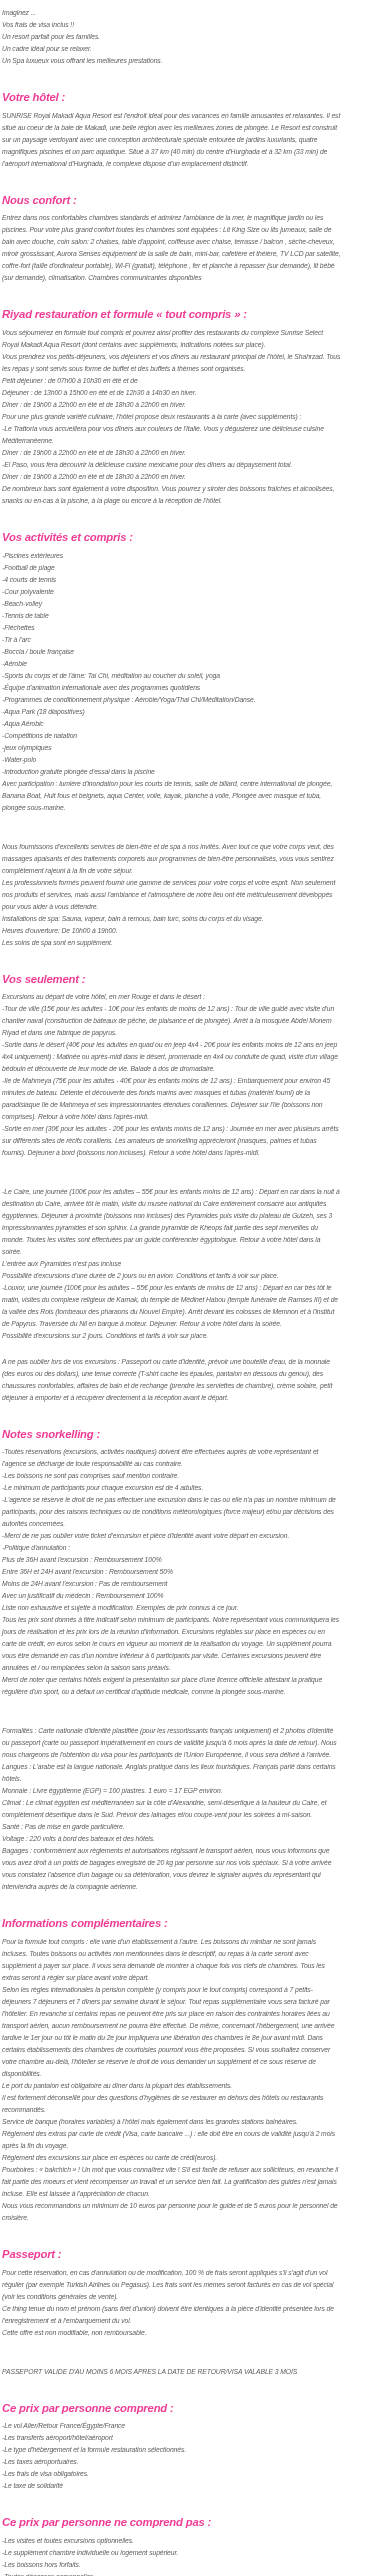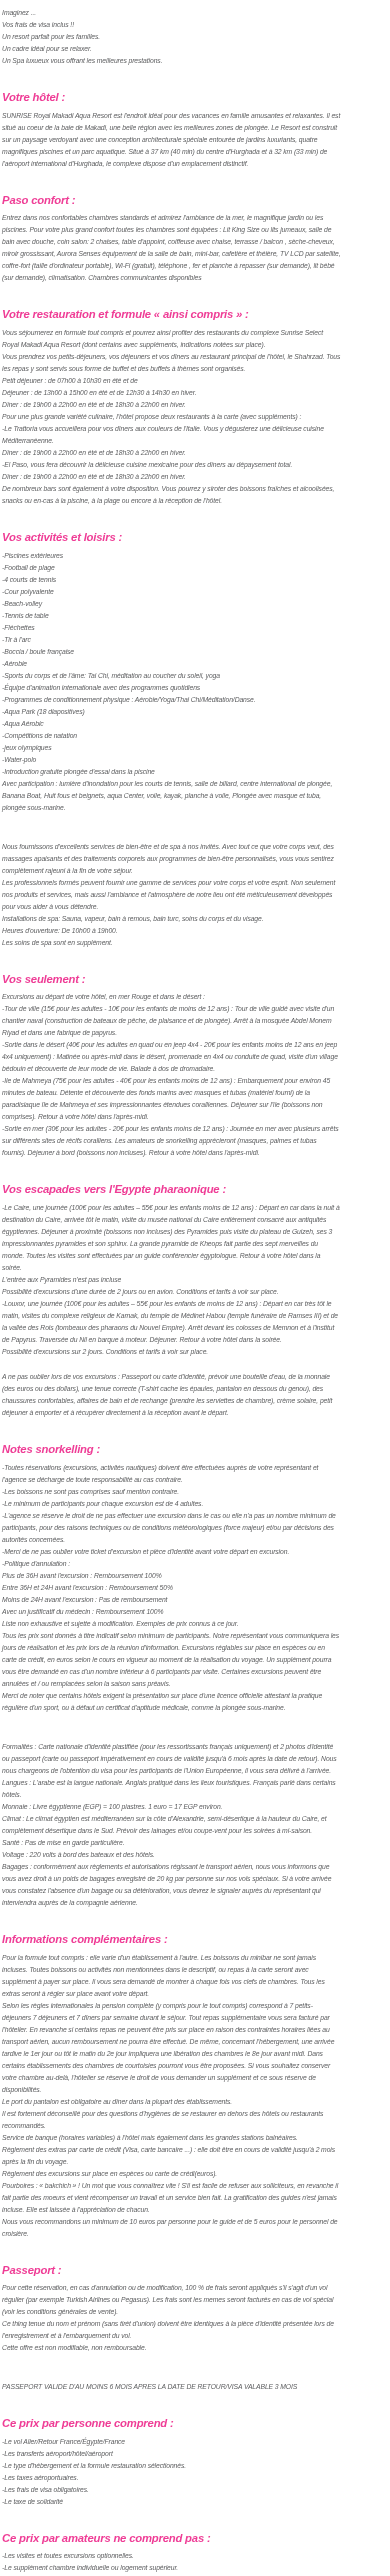--- a/index.html
+++ b/index.html
@@ -63,47 +63,47 @@
   <div class="spacer-lg"></div>
 
   <h2 class="section-title">Votre hôtel :</h2>
   <div class="after-title"></div>
   <div class="block lines">
     <p>SUNRISE Royal Makadi Aqua Resort est l'endroit idéal pour des vacances en famille amusantes et relaxantes. Il est situé au coeur de la baie de Makadi, une belle région avec les meilleures zones de plongée. Le Resort est construit sur un paysage verdoyant avec une conception architecturale spéciale entourée de jardins luxuriants, quatre magnifiques piscines et un parc aquatique. Situé à 37 km (40 min) du centre d'Hurghada et à 32 km (33 min) de l'aéroport international d'Hurghada, le complexe dispose d'un emplacement distinctif.</p>
   </div>
 
   <div class="spacer-lg"></div>
 
-  <h2 class="section-title">Paso confort :</h2>
+  <h2 class="section-title">Nous confort :</h2>
   <div class="after-title"></div>
   <div class="block lines">
     <p>Entrez dans nos confortables chambres standards et admirez l'ambiance de la mer, le magnifique jardin ou les piscines. Pour votre plus grand confort toutes les chambres sont équipées : Lit King Size ou lits jumeaux, salle de bain avec douche, coin salon: 2 chaises, table d'appoint, coiffeuse avec chaise, terrasse / balcon , sèche-cheveux, miroir grossissant, Aurora Senses équipement de la salle de bain, mini-bar, cafetière et théière, TV LCD par satellite, coffre-fort (taille d'ordinateur portable), Wi-Fi (gratuit), téléphone , fer et planche à repasser (sur demande), lit bébé (sur demande), climatisation. Chambres communicantes disponibles</p>
   </div>
 
   <div class="spacer-lg"></div>
 
-  <h2 class="section-title">Votre restauration et formule « ainsi compris » :</h2>
+  <h2 class="section-title">Riyad restauration et formule « tout compris » :</h2>
   <div class="after-title"></div>
   <div class="block lines">
     <p>Vous séjournerez en formule tout compris et pourrez ainsi profiter des restaurants du complexe Sunrise Select Royal Makadi Aqua Resort (dont certains avec suppléments, indications notées sur place).</p>
     <p>Vous prendrez vos petits-déjeuners, vos déjeuners et vos dîners au restaurant principal de l'hôtel, le Shahrzad. Tous les repas y sont servis sous forme de buffet et des buffets à thèmes sont organisés.</p>
     <p>Petit déjeuner : de 07h00 à 10h30 en été et de</p>
     <p>Déjeuner : de 13h00 à 15h00 en été et de 12h30 à 14h30 en hiver.</p>
     <p>Dîner : de 19h00 à 22h00 en été et de 18h30 à 22h00 en hiver.</p>
     <p>Pour une plus grande variété culinaire, l'hôtel propose deux restaurants à la carte (avec suppléments) :</p>
     <p>-Le Trattoria vous accueillera pour vos dîners aux couleurs de l'Italie. Vous y dégusterez une délicieuse cuisine Méditerranéenne.</p>
     <p>Dîner : de 19h00 à 22h00 en été et de 18h30 à 22h00 en hiver.</p>
     <p>-El Paso, vous fera découvrir la délicieuse cuisine mexicaine pour des dîners au dépaysement total.</p>
     <p>Dîner : de 19h00 à 22h00 en été et de 18h30 à 22h00 en hiver.</p>
     <p>De nombreux bars sont également à votre disposition. Vous pourrez y siroter des boissons fraîches et alcoolisées, snacks ou en-cas à la piscine, à la plage ou encore à la réception de l'hôtel.</p>
   </div>
 
   <div class="spacer-lg"></div>
 
-  <h2 class="section-title">Vos activités et loisirs :</h2>
+  <h2 class="section-title">Vos activités et compris :</h2>
   <div class="after-title"></div>
   <div class="block lines">
     <p>-Piscines extérieures</p>
     <p>-Football de plage</p>
     <p>-4 courts de tennis</p>
     <p>-Cour polyvalente</p>
     <p>-Beach-volley</p>
     <p>-Tennis de table</p>
     <p>-Fléchettes</p>
     <p>-Tir à l'arc</p>
@@ -139,21 +139,20 @@
   <div class="block lines">
     <p>Excursions au départ de votre hôtel, en mer Rouge et dans le désert :</p>
     <p>-Tour de ville (15€ pour les adultes - 10€ pour les enfants de moins de 12 ans) : Tour de ville guidé avec visite d'un chantier naval (construction de bateaux de pêche, de plaisance et de plongée). Arrêt à la mosquée Abdel Monem Riyad et dans une fabrique de papyrus.</p>
     <p>-Sortie dans le désert (40€ pour les adultes en quad ou en jeep 4x4 - 20€ pour les enfants moins de 12 ans en jeep 4x4 uniquement) : Matinée ou après-midi dans le désert, promenade en 4x4 ou conduite de quad, visite d'un village bédouin et découverte de leur mode de vie. Balade à dos de dromadaire.</p>
     <p>-Ile de Mahmeya (75€ pour les adultes - 40€ pour les enfants moins de 12 ans) : Embarquement pour environ 45 minutes de bateau. Détente et découverte des fonds marins avec masques et tubas (matériel fourni) de la paradisiaque île de Mahmeya et ses impressionnantes étendues coralliennes. Déjeuner sur l'île (boissons non comprises). Retour à votre hôtel dans l'après-midi.</p>
     <p>-Sortie en mer (30€ pour les adultes - 20€ pour les enfants moins de 12 ans) : Journée en mer avec plusieurs arrêts sur différents sites de récifs coralliens. Les amateurs de snorkelling apprécieront (masques, palmes et tubas fournis). Déjeuner à bord (boissons non incluses). Retour à votre hôtel dans l'après-midi.</p>
   </div>
 
   <div class="spacer-lg"></div>
 
-  <h2 class="section-title">Vos escapades vers l'Egypte pharaonique :</h2>
   <div class="after-title"></div>
   <div class="block lines">
     <p>-Le Caire, une journée (100€ pour les adultes – 55€ pour les enfants moins de 12 ans) : Départ en car dans la nuit à destination du Caire, arrivée tôt le matin, visite du musée national du Caire entièrement consacré aux antiquités égyptiennes. Déjeuner à proximité (boissons non incluses) des Pyramides puis visite du plateau de Guizeh, ses 3 impressionnantes pyramides et son sphinx. La grande pyramide de Kheops fait partie des sept merveilles du monde. Toutes les visites sont effectuées par un guide conférencier égyptologue. Retour à votre hôtel dans la soirée.</p>
     <p>L'entrée aux Pyramides n'est pas incluse</p>
     <p>Possibilité d'excursions d'une durée de 2 jours ou en avion. Conditions et tarifs à voir sur place.</p>
     <p>-Louxor, une journée (100€ pour les adultes – 55€ pour les enfants de moins de 12 ans) : Départ en car très tôt le matin, visites du complexe religieux de  Karnak, du temple de   Médinet Habou (temple funéraire de Ramses III) et de la vallée des Rois (tombeaux des pharaons du Nouvel Empire). Arrêt devant les colosses de Memnon et à l'institut de Papyrus. Traversée du Nil en barque à moteur. Déjeuner. Retour à votre hôtel dans la soirée.</p>
     <p>Possibilité d'excursions sur 2 jours. Conditions et tarifs à voir sur place.</p>
     <div class="spacer-md"></div>
     <p>A ne pas oublier lors de vos excursions : Passeport ou carte d'identité, prévoir une bouteille d'eau, de la monnaie (des euros ou des dollars), une tenue correcte (T-shirt cache les épaules, pantalon en dessous du genou), des chaussures confortables, affaires  de bain et de rechange (prendre les serviettes de chambre), crème solaire, petit déjeuner à emporter et à récupérer directement à la réception avant le départ.</p>
   </div>
@@ -232,21 +231,21 @@
     <p>-Le vol Alier/Retour France/Égypte/France</p>
     <p>-Les transferts aéroport/hôtel/aéroport</p>
     <p>-Le type d'hébergement et la formule restauration sélectionnés.</p>
     <p>-Les taxes aéroportuaires.</p>
     <p>-Les frais de visa obligatoires.</p>
     <p>-Le taxe de solidarité</p>
   </div>
 
   <div class="spacer-lg"></div>
 
-  <h2 class="section-title">Ce prix par amateurs ne comprend pas :</h2>
+  <h2 class="section-title">Ce prix par personne ne comprend pas :</h2>
   <div class="after-title"></div>
   <div class="block lines">
     <p>-Les visites et toutes excursions optionnelles.</p>
     <p>-Le supplément chambre individuelle ou logement supérieur.</p>
     <p>-Les boissons hors forfaits.</p>
     <p>-Toutes dépenses personnelles.</p>
     <p>-Les assurances facultatives.</p>
     <p>Toutes les taxes exigées localement sont supprimées à 1 €/jour du client.</p>
   </div>
 

